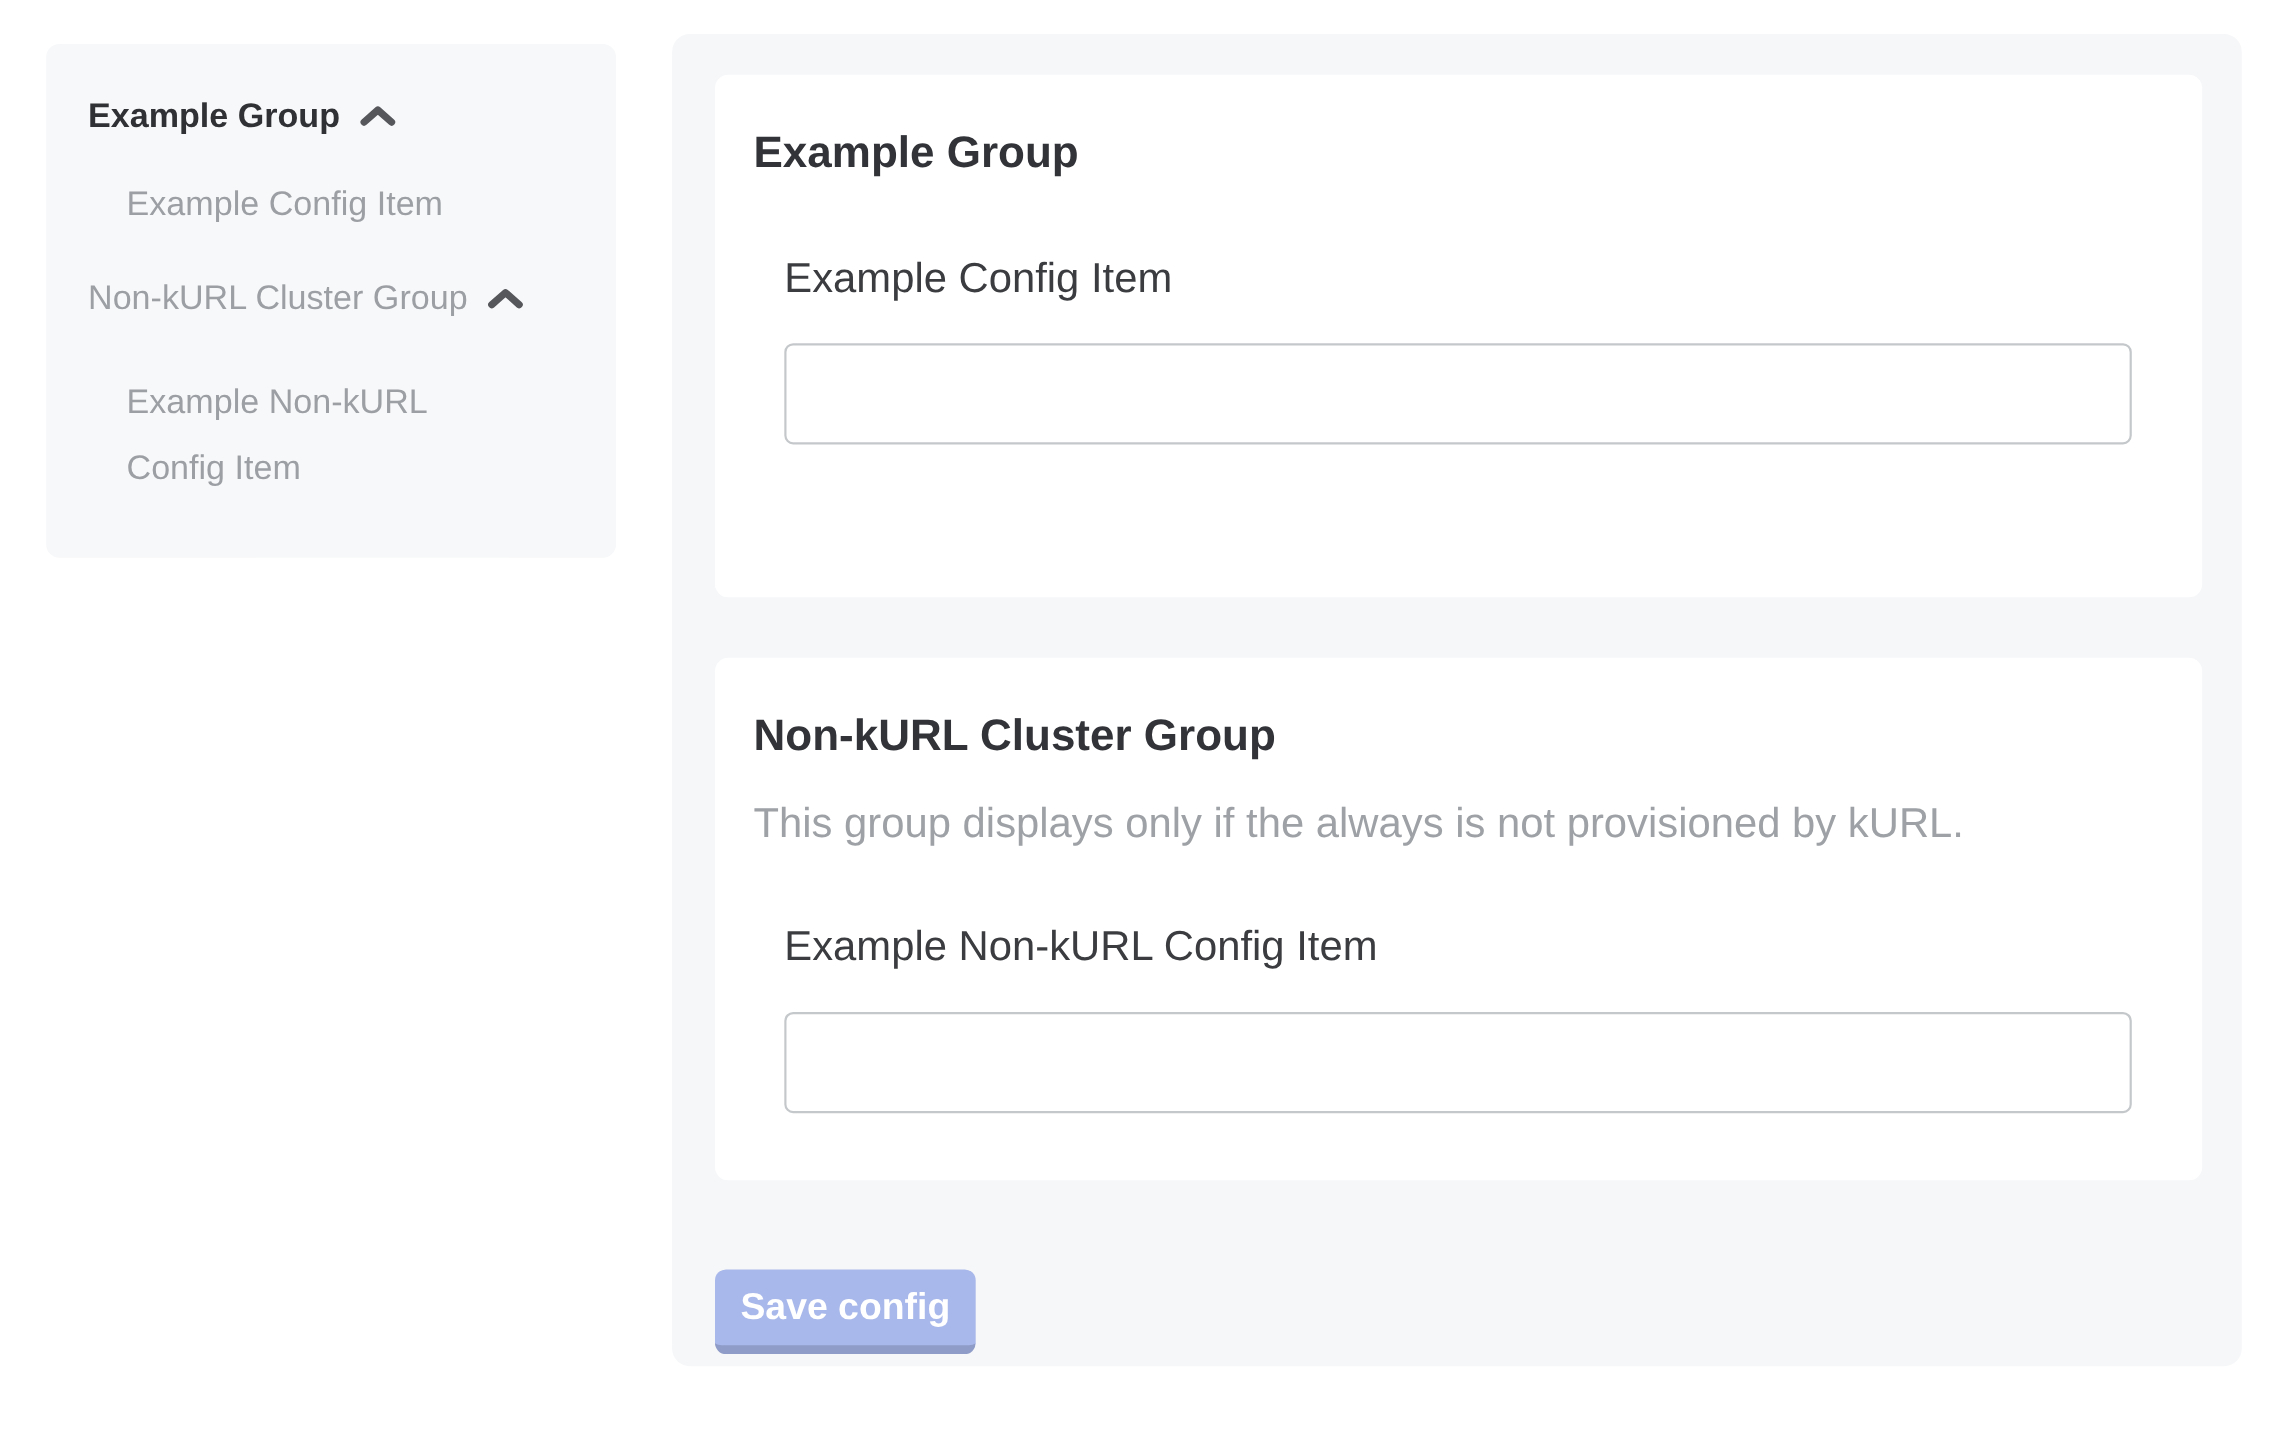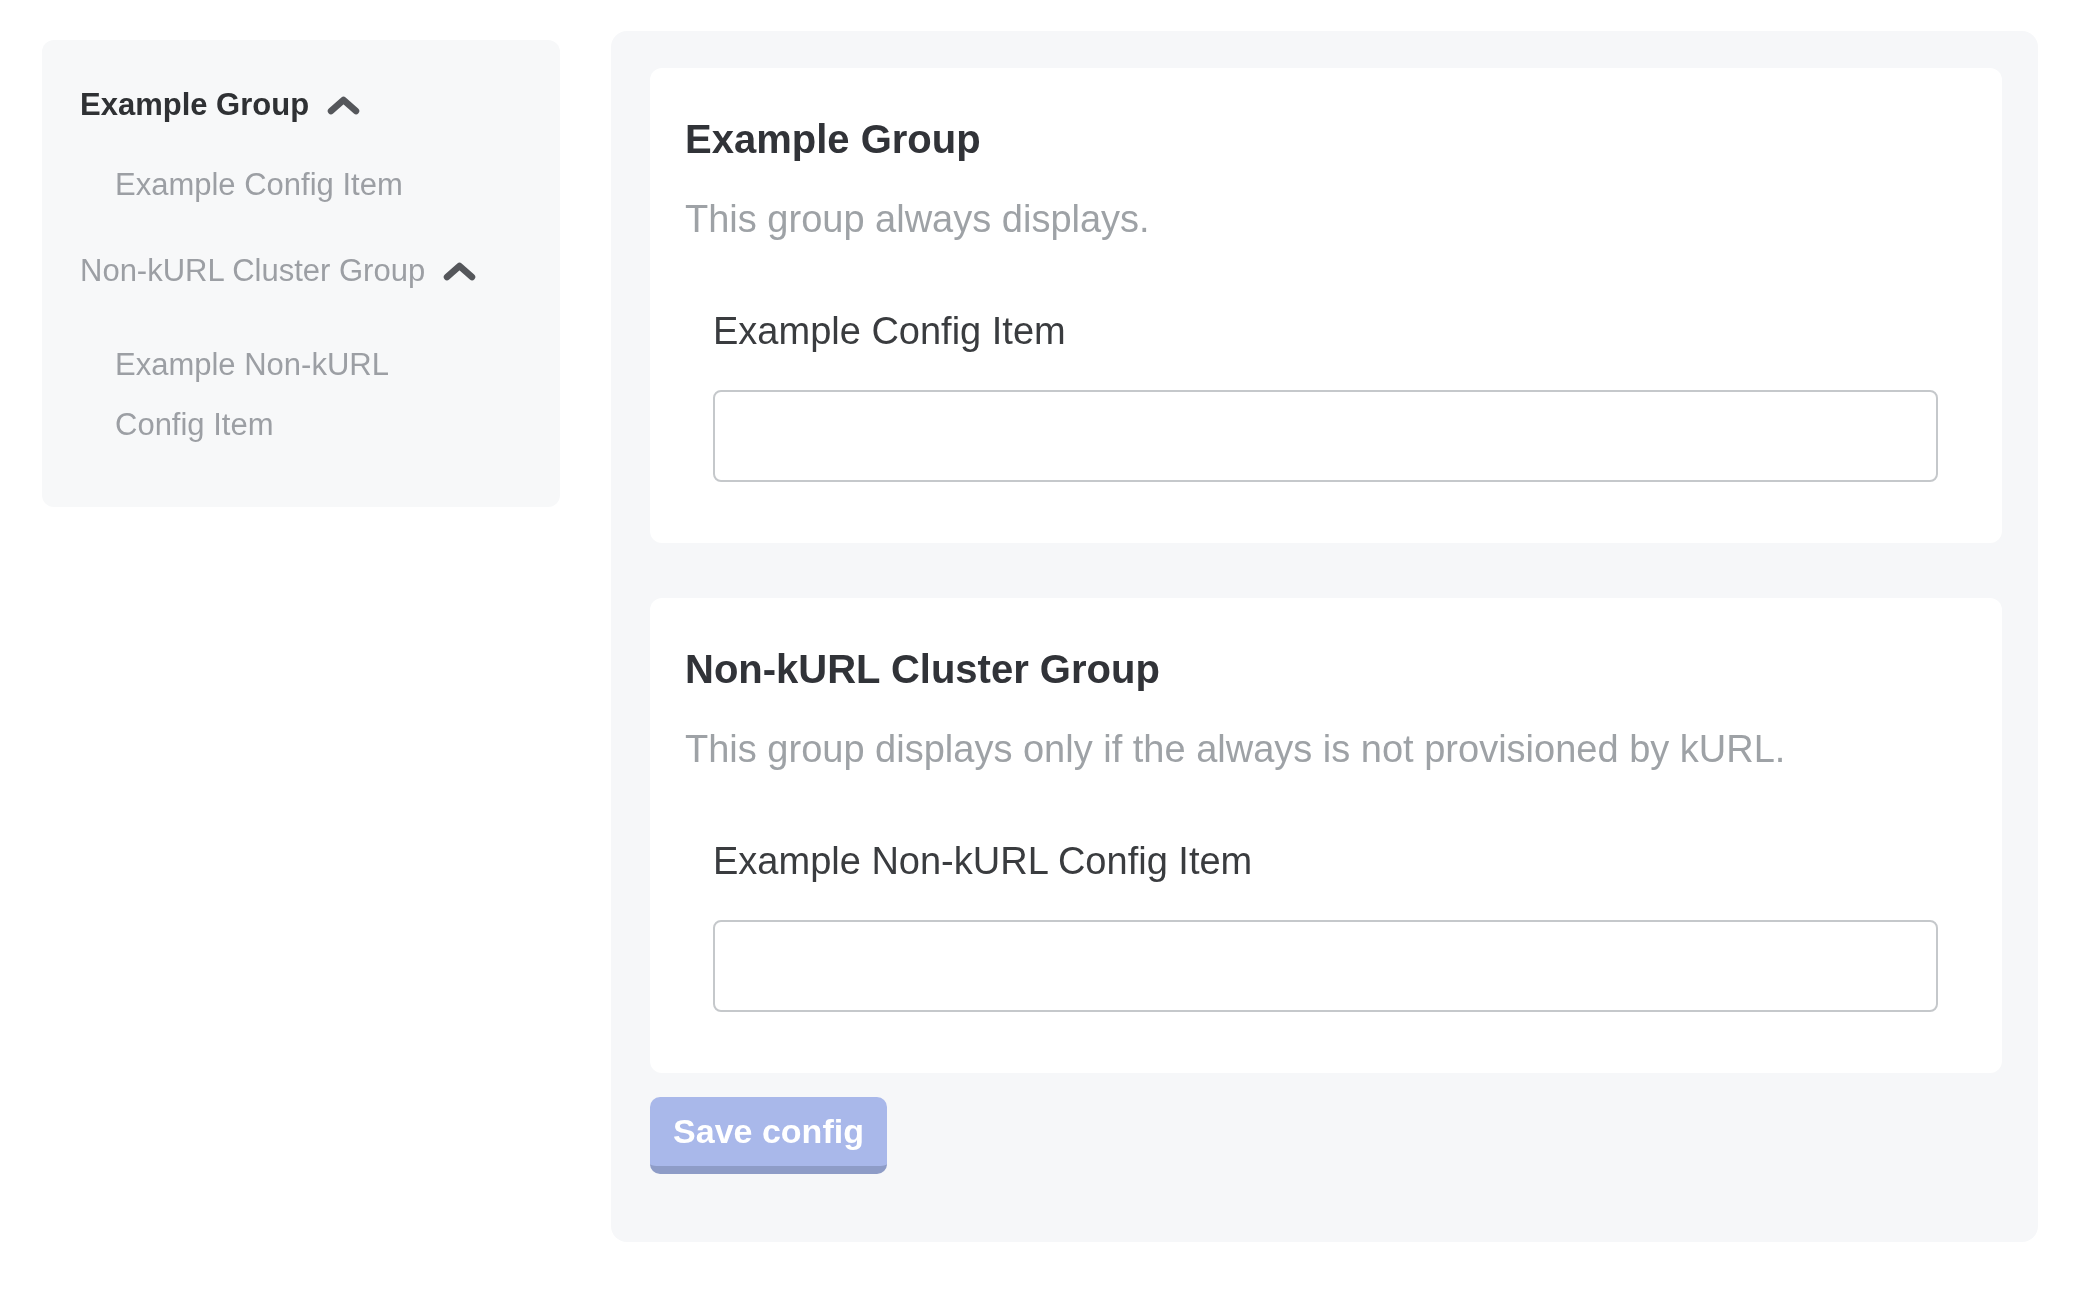--- a/index.html
+++ b/index.html
@@ -105,21 +105,21 @@
     border: 2px solid #c5c8cb;
     border-radius: 8px;
     padding: 0 26px;
     font-family: inherit;
     font-size: 36px;
     color: #333333;
     outline: none;
   }
   .save-btn {
     display: block;
-    margin-top: 24px;
+    margin-top: 81px;
     width: 237px;
     height: 77px;
     background: #a9b8ea;
     border: none;
     border-bottom: 8px solid #8e9cc7;
     border-radius: 10px;
     color: #ffffff;
     font-family: inherit;
     font-size: 34px;
     font-weight: bold;
@@ -156,21 +156,20 @@
     </div>
 
     <a class="side-item wrap">Example Non-kURL Config Item</a>
 
   </aside>
 
   <main class="panel">
 
     <section class="card">
       <h2>Example Group</h2>
-      <p class="desc">This group always displays.</p>
       <div class="field">
         <span class="item-label">Example Config Item</span>
         <input type="text" value="" style="">
       </div>
     </section>
 
     <section class="card">
       <h2>Non-kURL Cluster Group</h2>
       <p class="desc">This group displays only if the always is not provisioned by kURL.</p>
       <div class="field">

